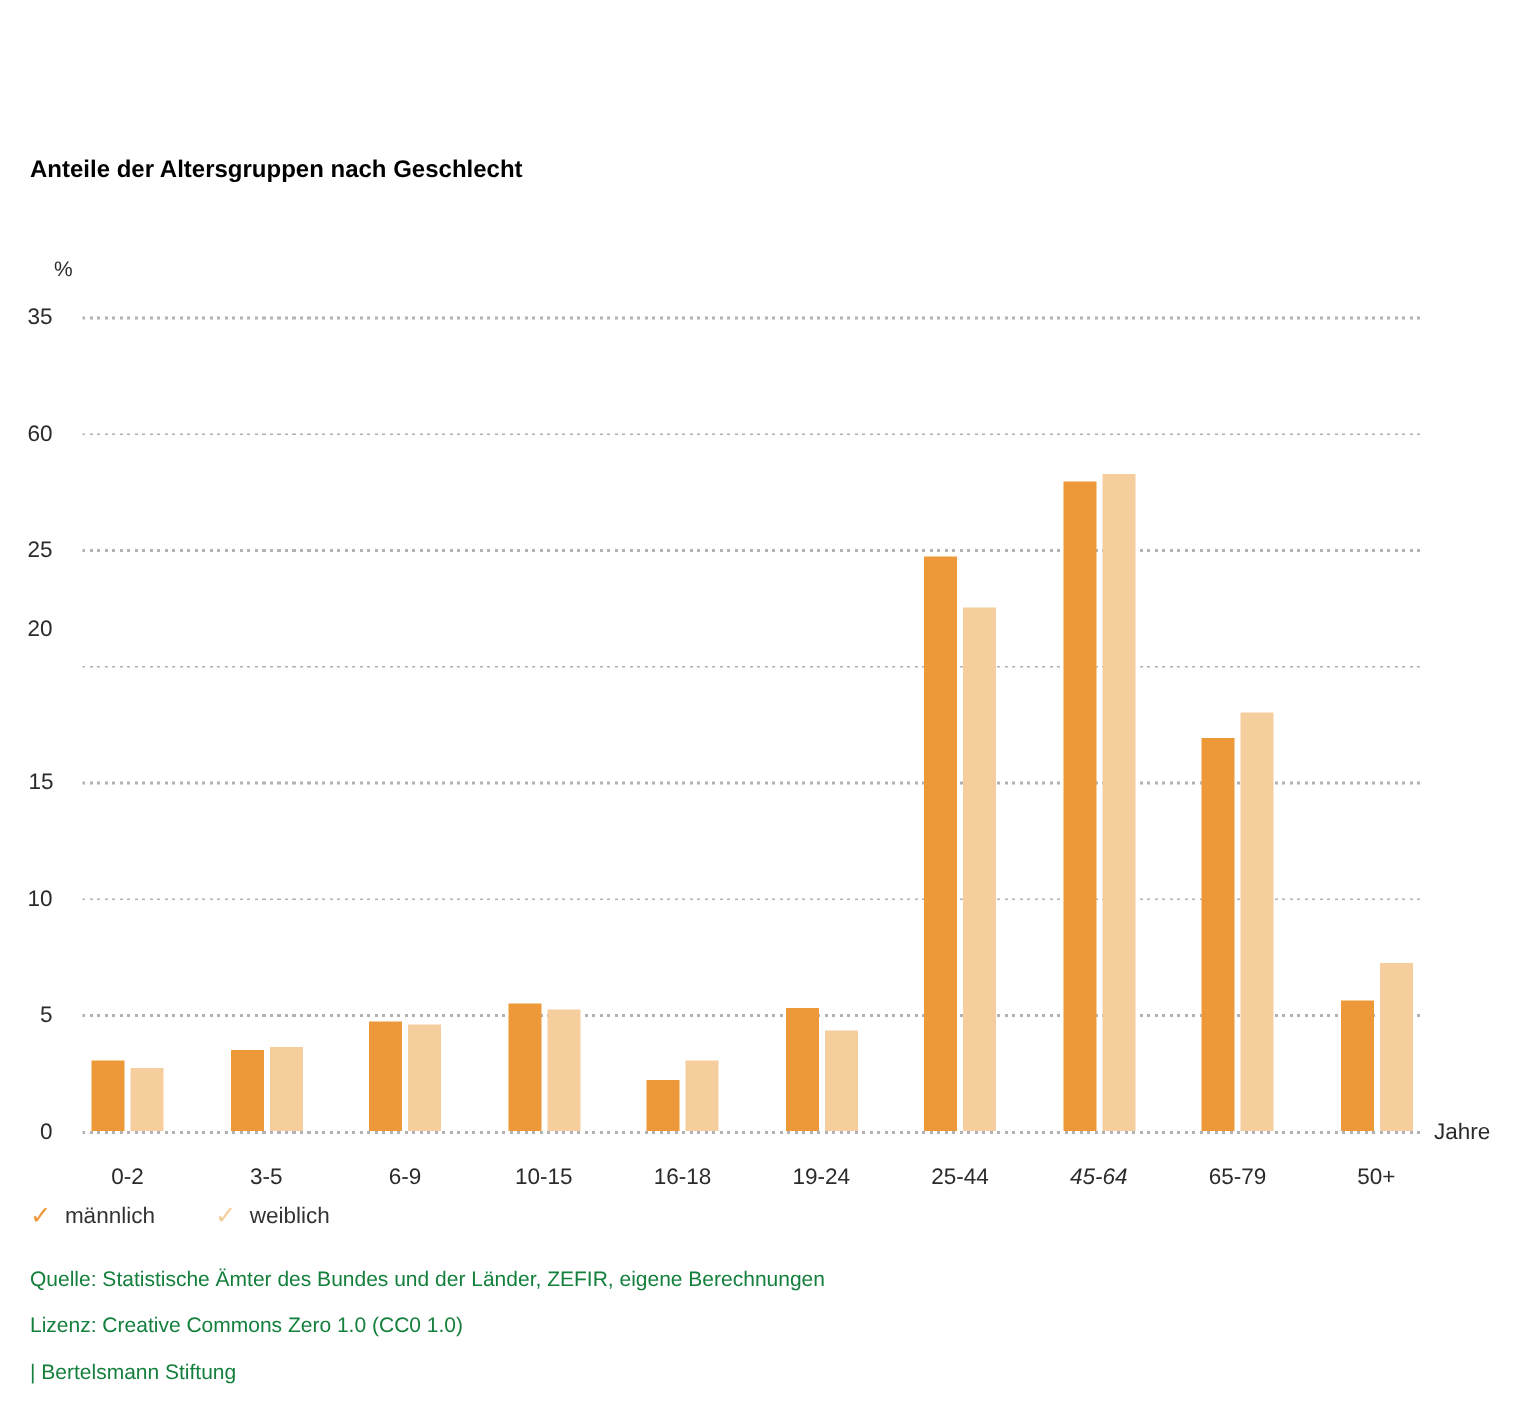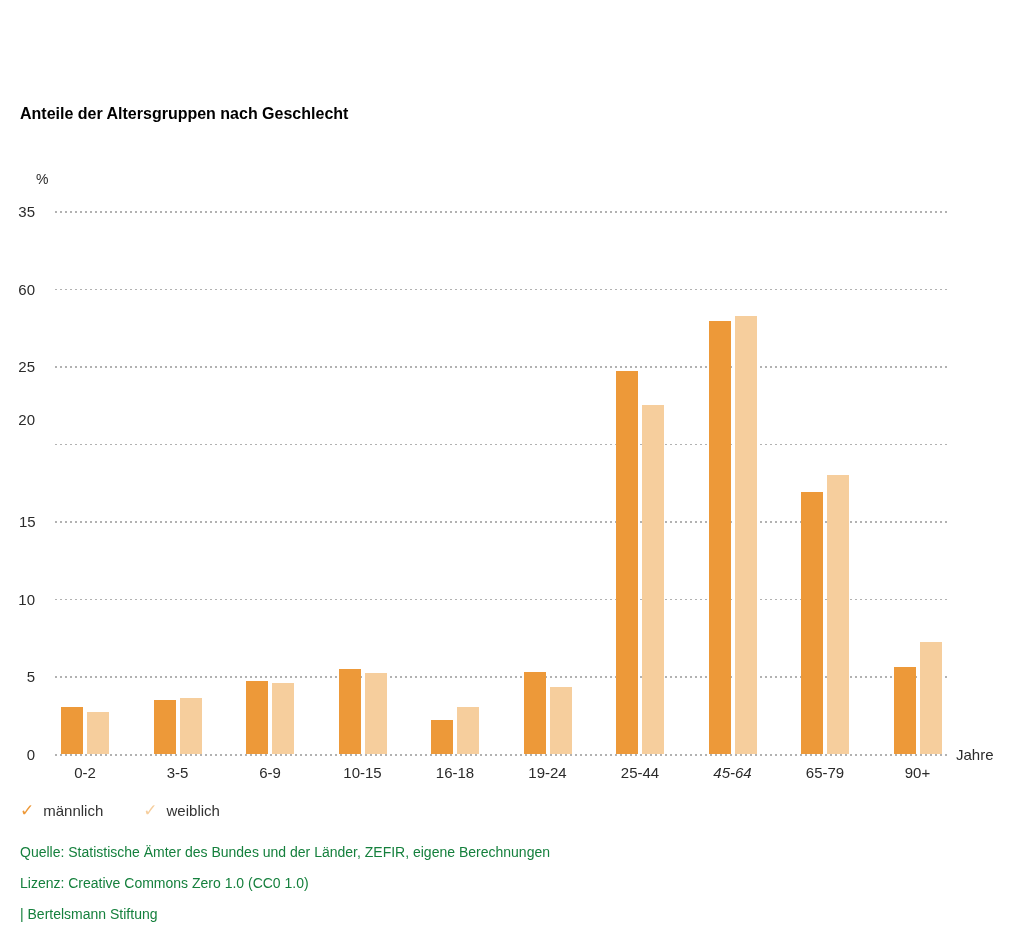--- a/index.html
+++ b/index.html
@@ -37,21 +37,21 @@
     z-index: 1;
   }
   .axis-unit {
     position: absolute; font-size: 14px; color: #2b2b2b; z-index: 1;
   }
   .bar {
     position: absolute; z-index: 2;
   }
   .x-label {
     position: absolute; text-align: center;
-    font-size: 15px; color: #2b2b2b; z-index: 1;
+    font-size: 15px; color: #2b2b2b; z-index: 1; margin-top: 12px;
   }
   .legend {
     position: absolute; left: 20px; top: 802px;
     display: flex; column-gap: 40px; align-items: center;
   }
   .legend-item { display: flex; align-items: center; column-gap: 9px; cursor: pointer; }
   .legend-check { font-size: 17px; font-weight: 700; line-height: 1; }
   .legend-label { font-size: 15px; color: #333333; }
   .footer-line { position: absolute; left: 20px; font-size: 14px; color: #15803d; }
   .footer-source { top: 844px; }
@@ -107,21 +107,21 @@
       <div class="bar" style="left: 642px; width: 22px; top: 404.929px; height: 349.071px; background: rgb(246, 206, 157);"></div>
       <div class="x-label" style="left: 593.75px; width: 92.5px; top: 764px;">25-44</div>
       <div class="bar" style="left: 708.5px; width: 22px; top: 321.151px; height: 432.849px; background: rgb(237, 153, 57);"></div>
       <div class="bar" style="left: 734.5px; width: 22px; top: 316.497px; height: 437.503px; background: rgb(246, 206, 157);"></div>
       <div class="x-label" style="left: 686.25px; width: 92.5px; top: 764px; font-style: italic;">45-64</div>
       <div class="bar" style="left: 801px; width: 22px; top: 491.809px; height: 262.191px; background: rgb(237, 153, 57);"></div>
       <div class="bar" style="left: 827px; width: 22px; top: 474.743px; height: 279.257px; background: rgb(246, 206, 157);"></div>
       <div class="x-label" style="left: 778.75px; width: 92.5px; top: 764px;">65-79</div>
       <div class="bar" style="left: 893.5px; width: 22px; top: 667.12px; height: 86.88px; background: rgb(237, 153, 57);"></div>
       <div class="bar" style="left: 919.5px; width: 22px; top: 642.297px; height: 111.703px; background: rgb(246, 206, 157);"></div>
-      <div class="x-label" style="left: 871.25px; width: 92.5px; top: 764px;">90+</div>
+      <div class="x-label" style="left: 871.25px; width: 92.5px; top: 764px;">50+</div>
     </div>
 
   <div class="legend">
     <div class="legend-item">
       <span class="legend-check" style="color: rgb(237, 153, 57);">✓</span>
       <span class="legend-label">männlich</span>
     </div>
     <div class="legend-item">
       <span class="legend-check" style="color: rgb(246, 206, 157);">✓</span>
       <span class="legend-label">weiblich</span>

